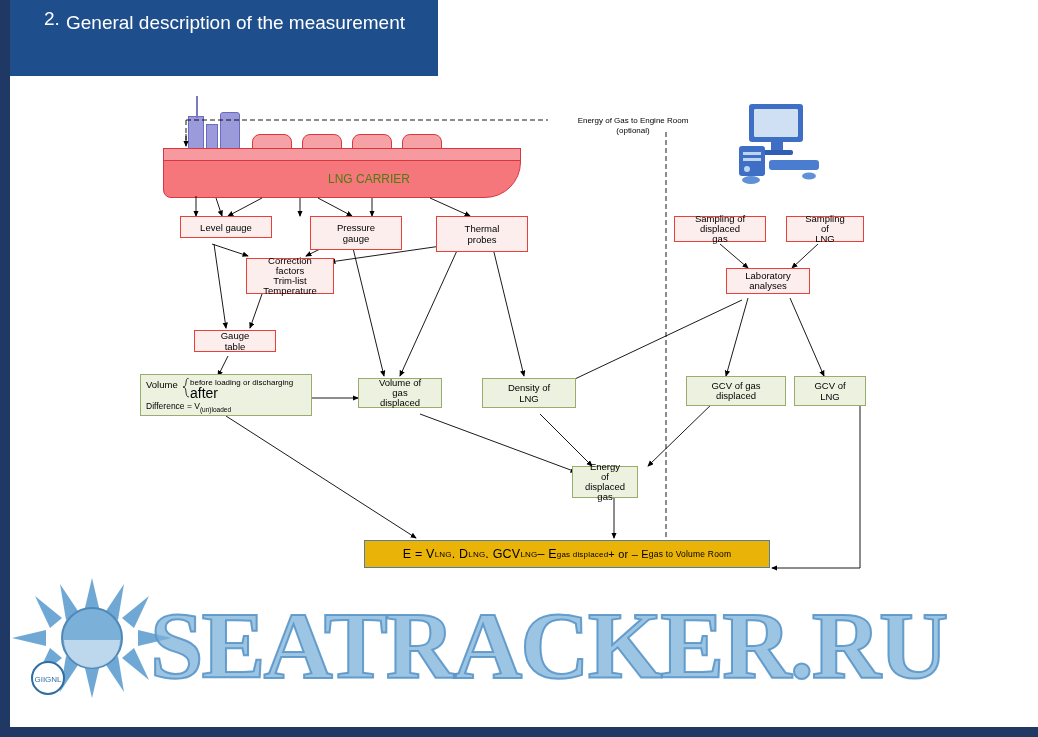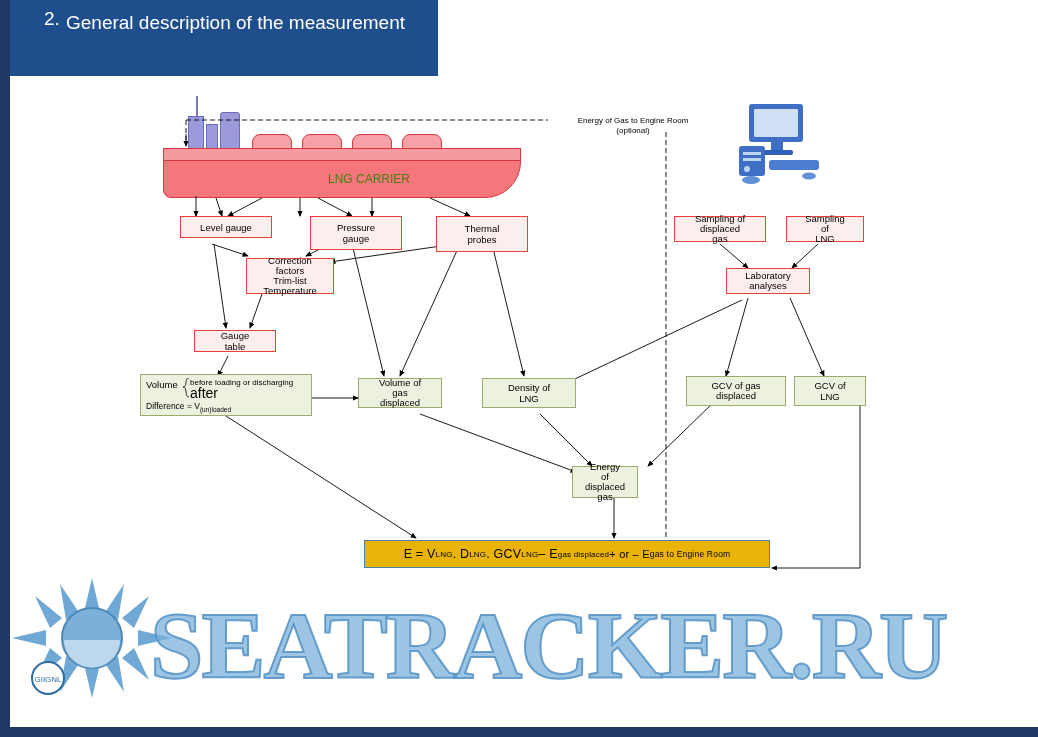--- a/index.html
+++ b/index.html
@@ -292,21 +292,21 @@
   <div class="formula">
     <span>E  =  V</span>
       <sub>LNG</sub>
       <span> .  D</span>
       <sub>LNG</sub>
       <span> .  GCV</span>
       <sub>LNG</sub>
       <span> –  E</span>
       <sub>gas displaced</sub>
       <span class="orpart"> + or – E</span>
-      <sub class="small">gas to Engine Room</sub>
+      <sub class="small">gas to Volume Room</sub>
   </div>
 </div>
 
 <div class="wm">
   <svg class="sun" viewBox="0 0 160 120">
     <g fill="#6fa8d4">
       <g>
         <polygon points="80,0 88,34 72,34"></polygon>
         <polygon points="80,120 88,86 72,86"></polygon>
         <polygon points="0,60 34,52 34,68"></polygon>

